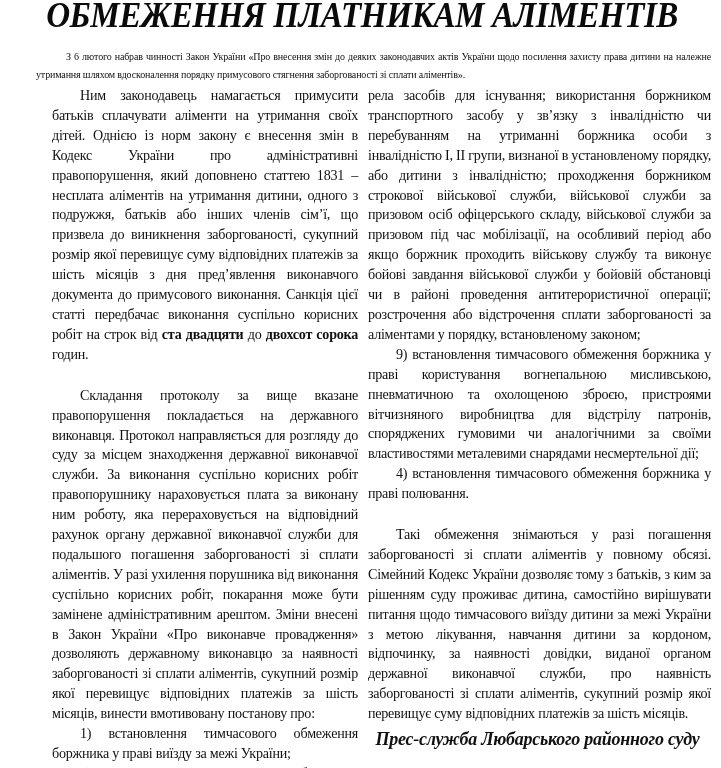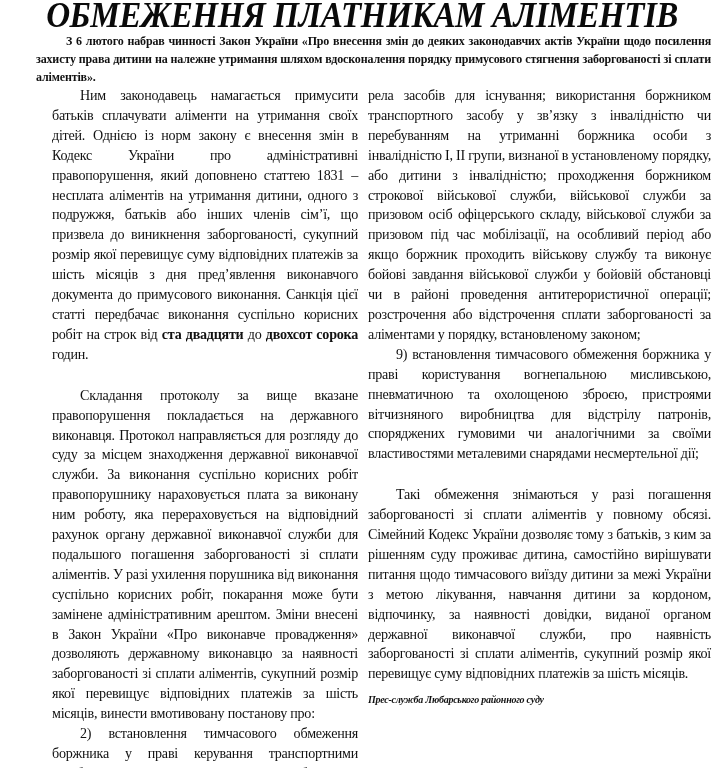--- a/index.html
+++ b/index.html
@@ -12,55 +12,57 @@
     position: absolute; left: 0; top: -4px; width: 721px;
     text-align: center;
     font-family: "Liberation Serif", "DejaVu Serif", serif;
     font-weight: bold; font-style: italic;
     font-size: 36px; line-height: 38px; letter-spacing: -0.5px;
     transform: scaleX(0.92);
     transform-origin: 380px 0;
     color: #0a0a0a;
   }
   .lead {
-    position: absolute; left: 36px; top: 32px; width: 675px;
-    font-weight: bold; font-size: 12px; line-height: 18px;
+    position: absolute; left: 36px; top: 48px; width: 675px;
+    font-weight: normal; font-size: 10px; line-height: 18px;
     text-align: justify; text-indent: 30px;
     letter-spacing: -0.15px;
   }
   .col {
     position: absolute; top: 86px;
     font-size: 14.1px; line-height: 19.9px;
     text-align: justify; hyphens: manual;
     letter-spacing: -0.25px;
   }
   .col-left { left: 52px; width: 306px; }
   .col-right { left: 368px; width: 343px; }
   .col p { margin: 0; text-indent: 28px; }
   .col p.gap { margin-top: 21px; }
   .col b { font-weight: bold; margin-top: 23px; }
   .sig {
     margin-top: 6px !important;
     font-weight: bold; font-style: italic;
-    text-align: left; text-indent: 0 !important;
-    font-size: 10px;
+    text-align: center; text-indent: 0 !important;
+    font-size: 18px;
     padding-right: 4px;
   }
 </style>
 </head>
 <body>
 
 <div class="title">ОБМЕЖЕННЯ ПЛАТНИКАМ АЛІМЕНТІВ</div>
 
 <div class="lead">З 6 лютого набрав чинності Закон України «Про внесення змін до деяких законодавчих актів України щодо посилення захисту права дитини на належне утримання шляхом вдосконалення порядку примусового стягнення заборгованості зі сплати аліментів».</div>
 
 <div class="col col-left">
   <p><span>Ним законодавець намагається примусити батьків сплачувати аліменти на утримання своїх дітей. Однією із норм закону є внесення змін в Кодекс України про адміністративні правопорушення, який доповнено статтею 1831 – несплата аліментів на утримання дитини, одного з подружжя, батьків або інших членів сім’ї, що призвела до виникнення заборгованості, сукупний розмір якої перевищує суму відповідних платежів за шість місяців з дня пред’явлення виконавчого документа до примусового виконання. Санкція цієї статті передбачає виконання суспільно корисних робіт на строк від </span><b>ста двадцяти</b><span> до </span><b>двохсот сорока</b><span> годин.</span></p>
   <p class="gap">Складання протоколу за вище вказане правопорушення покладається на державного виконавця. Протокол направляється для розгляду до суду за місцем знаходження державної виконавчої служби. За виконання суспільно корисних робіт правопорушнику нараховується плата за виконану ним роботу, яка перераховується на відповідний рахунок органу державної виконавчої служби для подальшого погашення заборгованості зі сплати аліментів. У разі ухилення порушника від виконання суспільно корисних робіт, покарання може бути замінене адміністративним арештом. Зміни внесені в Закон України «Про виконавче провадження» дозволяють державному виконавцю за наявності заборгованості зі сплати аліментів, сукупний розмір якої перевищує відповідних платежів за шість місяців, винести вмотивовану постанову про:</p>
+  <p>1) встановлення тимчасового обмеження боржника у праві виїзду за межі України;</p>
   <p>2) встановлення тимчасового обмеження боржника у праві керування транспортними засобами, крім випадків: у разі коли таке обмеження позбавляє боржника основного законного дже-</p>
 </div>
 
 <div class="col col-right">
   <p style="text-indent:0">рела засобів для існування; використання боржником транспортного засобу у зв’язку з інвалідністю чи перебуванням на утриманні боржника особи з інвалідністю I, II групи, визнаної в установленому порядку, або дитини з інвалідністю; проходження боржником строкової військової служби, військової служби за призовом осіб офіцерського складу, військової служби за призовом під час мобілізації, на особливий період або якщо боржник проходить військову службу та виконує бойові завдання військової служби у бойовій обстановці чи в районі проведення антитерористичної операції; розстрочення або відстрочення сплати заборгованості за аліментами у порядку, встановленому законом;</p>
   <p>9) встановлення тимчасового обмеження боржника у праві користування вогнепальною мисливською, пневматичною та охолощеною зброєю, пристроями вітчизняного виробництва для відстрілу патронів, споряджених гумовими чи аналогічними за своїми властивостями металевими снарядами несмертельної дії;</p>
+  <p>4) встановлення тимчасового обмеження боржника у праві полювання.</p>
   <p class="gap">Такі обмеження знімаються у разі погашення заборгованості зі сплати аліментів у повному обсязі. Сімейний Кодекс України дозволяє тому з батьків, з ким за рішенням суду проживає дитина, самостійно вирішувати питання щодо тимчасового виїзду дитини за межі України з метою лікування, навчання дитини за кордоном, відпочинку, за наявності довідки, виданої органом державної виконавчої служби, про наявність заборгованості зі сплати аліментів, сукупний розмір якої перевищує суму відповідних платежів за шість місяців.</p>
   <p class="sig">Прес-служба Любарського районного суду</p>
 </div>
 
 </body></html>

